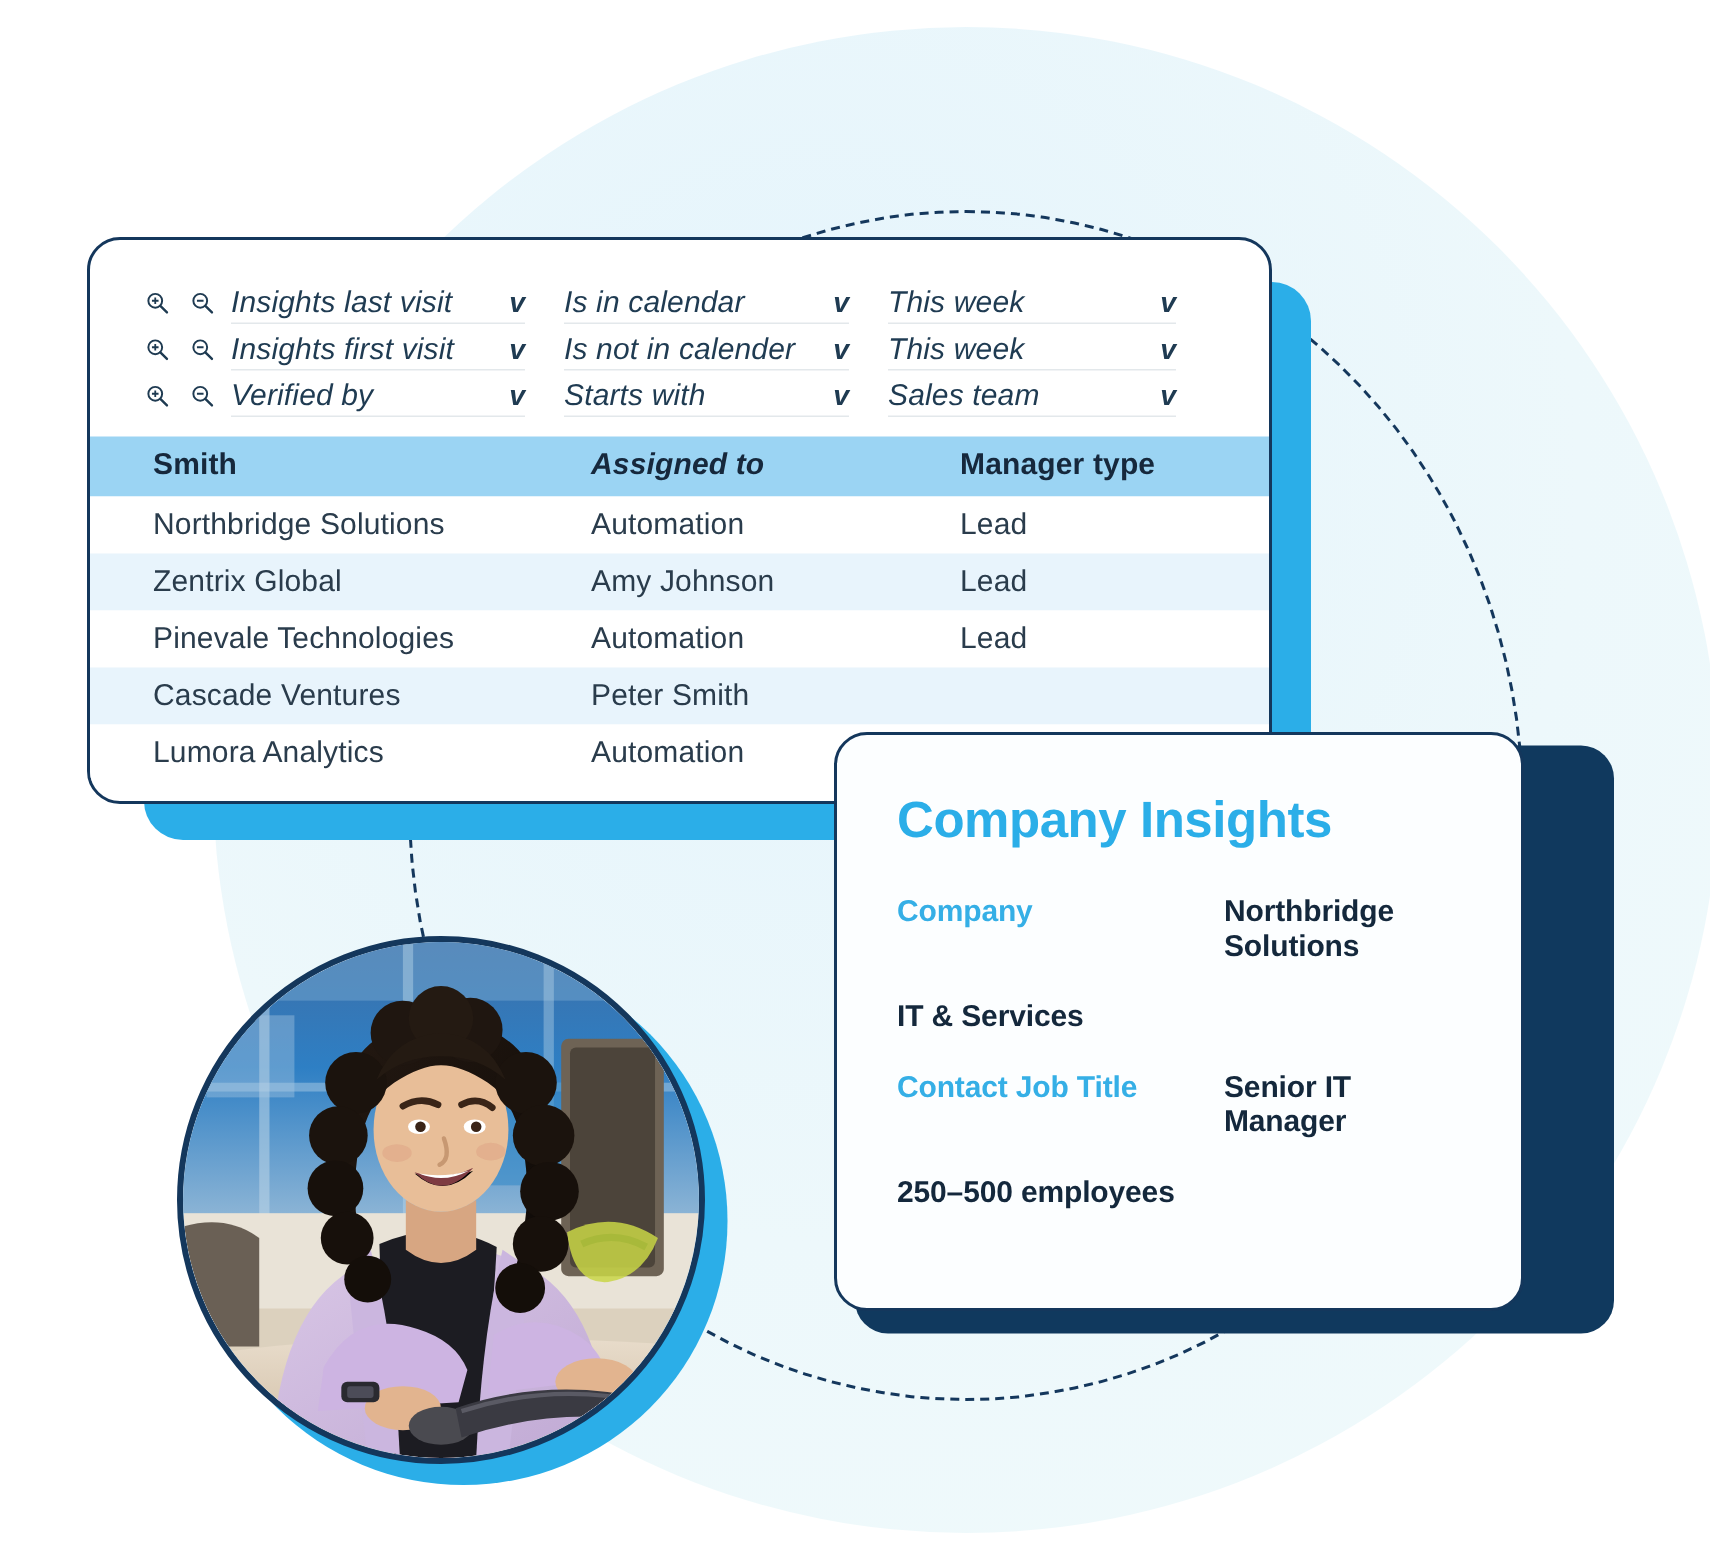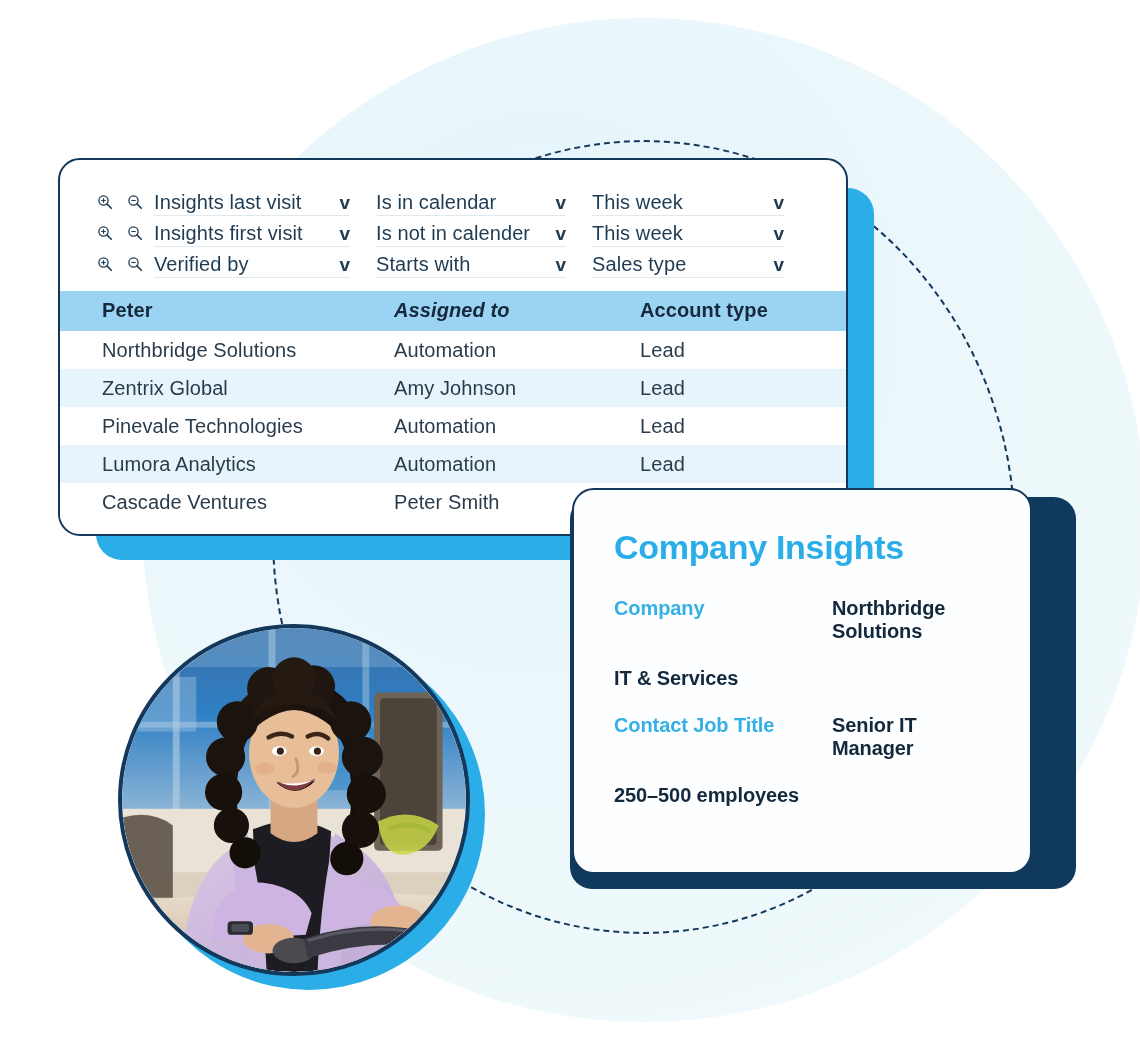--- a/index.html
+++ b/index.html
@@ -41,21 +41,21 @@
     position:absolute;
     left:58px;top:158px;width:790px;height:378px;
     background:#FFFFFF;
     border:2.5px solid #14375C;
     border-radius:22px;
     overflow:hidden;
     box-sizing:border-box;
   }
 
   
-  .filters{padding:26px 16px 4px 0;}
+  .filters{padding:26px 16px 4px 0;font-style:italic;}
   .filter-row{
     display:flex;align-items:center;
     height:31px;
     padding-left:34px;
   }
   .mag{
     width:22px;height:22px;flex:0 0 22px;
     display:flex;align-items:center;justify-content:center;
     margin-right:8px;
   }
@@ -102,21 +102,21 @@
   .col-c{width:auto;}
 
   
   .insights-shadow{
     position:absolute;
     left:570px;top:497px;width:506px;height:392px;
     background:#10395E;border-radius:22px;
   }
   .insights-card{
     position:absolute;
-    left:572px;top:488px;width:460px;height:386px;
+    left:556px;top:488px;width:460px;height:386px;
     background:#FCFEFF;
     border:2.5px solid #14375C;
     border-radius:22px;
     box-sizing:border-box;
     padding:38px 40px 0 40px;
   }
   .insights-title{
     font-size:34px;font-weight:700;color:#2BAEE8;
     letter-spacing:-.3px;margin:0 0 30px 0;
   }
@@ -239,60 +239,60 @@
         </span>
         <span class="fld w1">
           <span class="lbl">Verified by</span>
           <span class="chev">v</span>
         </span>
         <span class="fld w2">
           <span class="lbl">Starts with</span>
           <span class="chev">v</span>
         </span>
         <span class="fld w3">
-          <span class="lbl">Sales type</span>
+          <span class="lbl">Sales team</span>
           <span class="chev">v</span>
         </span>
       </div>
 
     </div>
 
     <table class="tbl">
       <thead>
         <tr>
-          <th class="col-a">Peter</th>
+          <th class="col-a">Smith</th>
           <th class="col-b">Assigned to</th>
-          <th class="col-c">Account type</th>
+          <th class="col-c">Manager type</th>
         </tr>
       </thead>
       <tbody>
         <tr>
           <td>Northbridge Solutions</td>
           <td>Automation</td>
           <td>Lead</td>
         </tr>
         <tr>
           <td>Zentrix Global</td>
           <td>Amy Johnson</td>
           <td>Lead</td>
         </tr>
         <tr>
           <td>Pinevale Technologies</td>
           <td>Automation</td>
           <td>Lead</td>
         </tr>
         <tr>
+          <td>Cascade Ventures</td>
+          <td>Peter Smith</td>
+          <td></td>
+        </tr>
+        <tr>
           <td>Lumora Analytics</td>
           <td>Automation</td>
           <td>Lead</td>
-        </tr>
-        <tr>
-          <td>Cascade Ventures</td>
-          <td>Peter Smith</td>
-          <td></td>
         </tr>
       </tbody>
     </table>
   </div>
 
   <div class="photo-blue-ring"></div>
   <div class="photo-wrap">
     <div class="photo-inner">
       <svg class="photo-svg" viewBox="0 0 352 352" preserveAspectRatio="xMidYMid slice">
         <defs>

